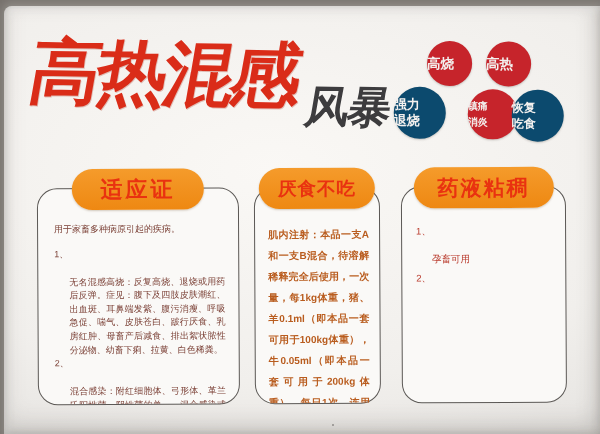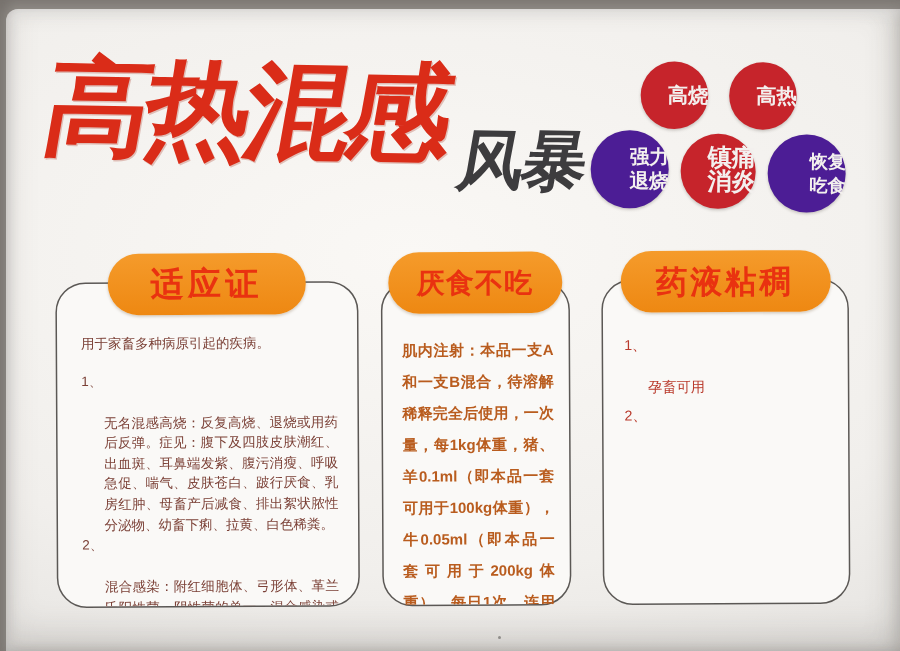--- a/index.html
+++ b/index.html
@@ -31,31 +31,31 @@
     white-space:nowrap; text-shadow:1px 1px 0 rgba(160,30,10,.25);
   }
   .title-suffix {
     position:absolute; left:306px; top:78px;
     font-size:44px; font-weight:900; letter-spacing:-2px;
     color:#3d3c3e; transform:skewX(-9deg) rotate(.6deg);
     white-space:nowrap;
   }
   .badge {
     position:absolute; border-radius:50%;
-    display:flex; align-items:center; justify-content:flex-end;
+    display:flex; align-items:center; justify-content:flex-start;
     color:#f3f0ee; text-align:center;
     font-weight:600; white-space:pre-line;
     box-shadow:0 1px 2px rgba(60,50,45,.25);
   }
   .badge.red  { background:#c6242b; }
-  .badge.dark { background:#4c1d95;font-family:Liberation Serif, serif; }
+  .badge.dark { background:#0c4a6e;font-family:Liberation Serif, serif; }
   .b1 { left:427px; top:40px;  width:45px; height:45px; font-size:13.5px; }
   .b2 { left:486px; top:40px;  width:45px; height:45px; font-size:13.5px; }
   .b3 { left:394px; top:86px;  width:52px; height:52px; font-size:13px; line-height:16px; }
-  .b4 { left:454px; top:88px;  width:50px; height:50px; font-size:16px; line-height:16px; }
+  .b4 { left:468px; top:88px;  width:50px; height:50px; font-size:10px; line-height:16px; }
   .b5 { left:512px; top:88px;  width:52px; height:52px; font-size:12px; line-height:16px; }
   
   .panels { position:absolute; left:0; top:0; width:600px; height:434px; transform:rotate(-.3deg); }
   .panel {
     position:absolute; top:187px; height:217px;
     background:#faf9f7;
     border:1.2px solid #5b5855; border-radius:20px;
   }
   .p1 { left:37px;  width:202px; }
   .p2 { left:254px; width:126px; }

